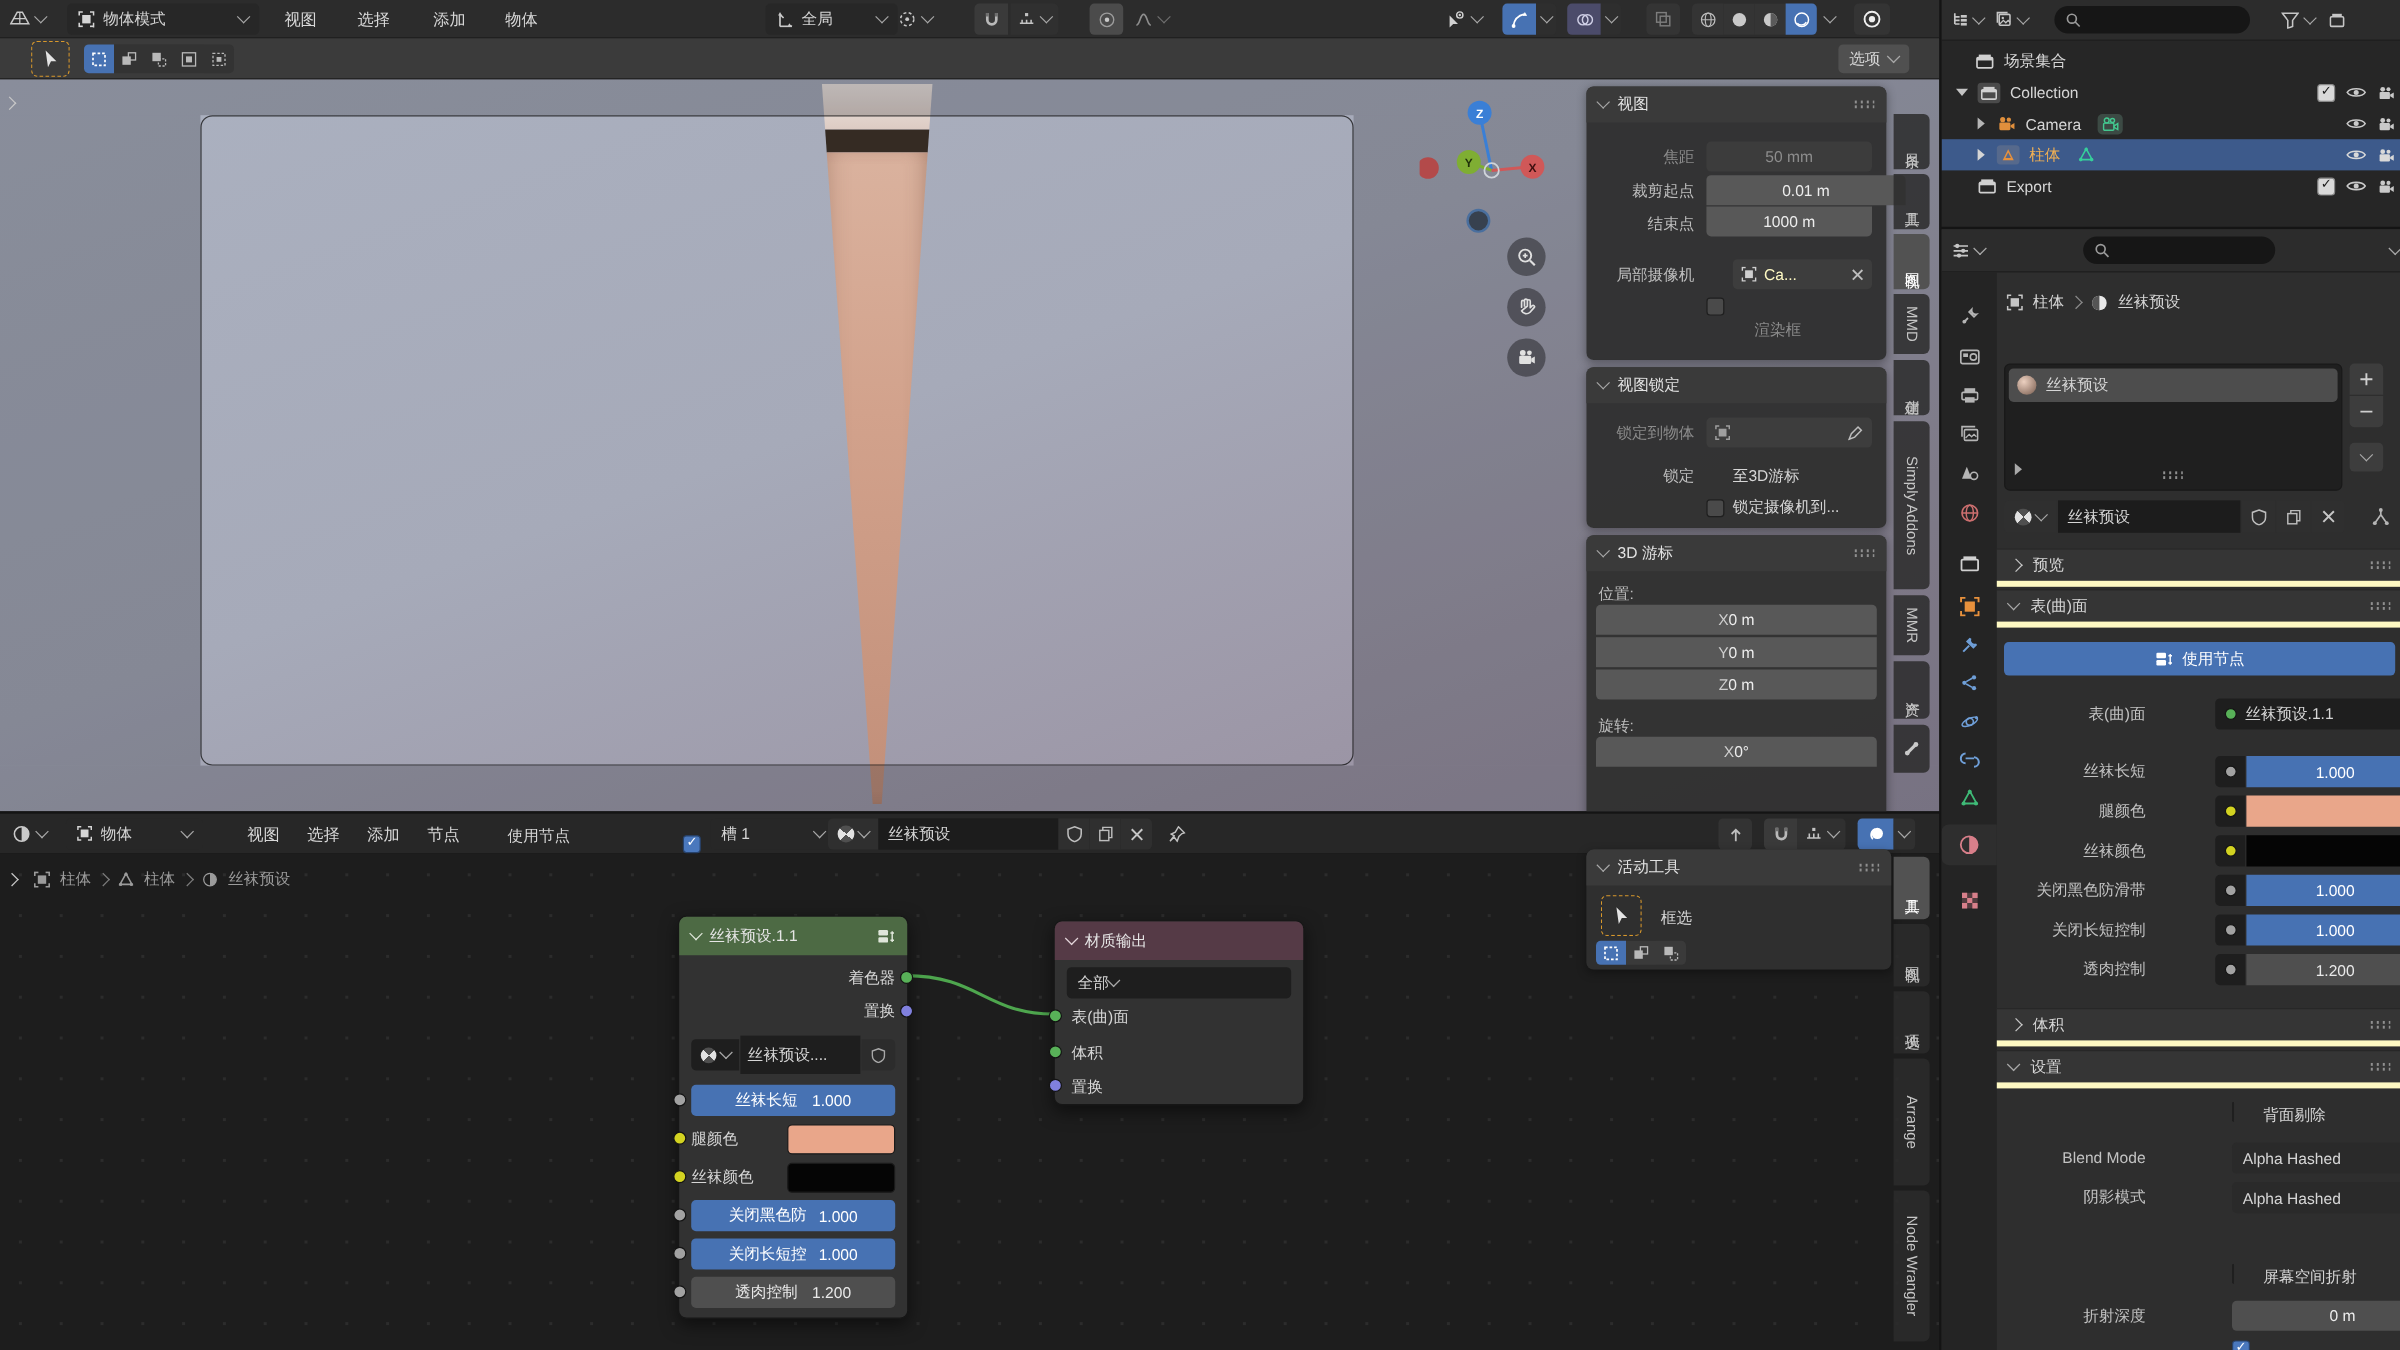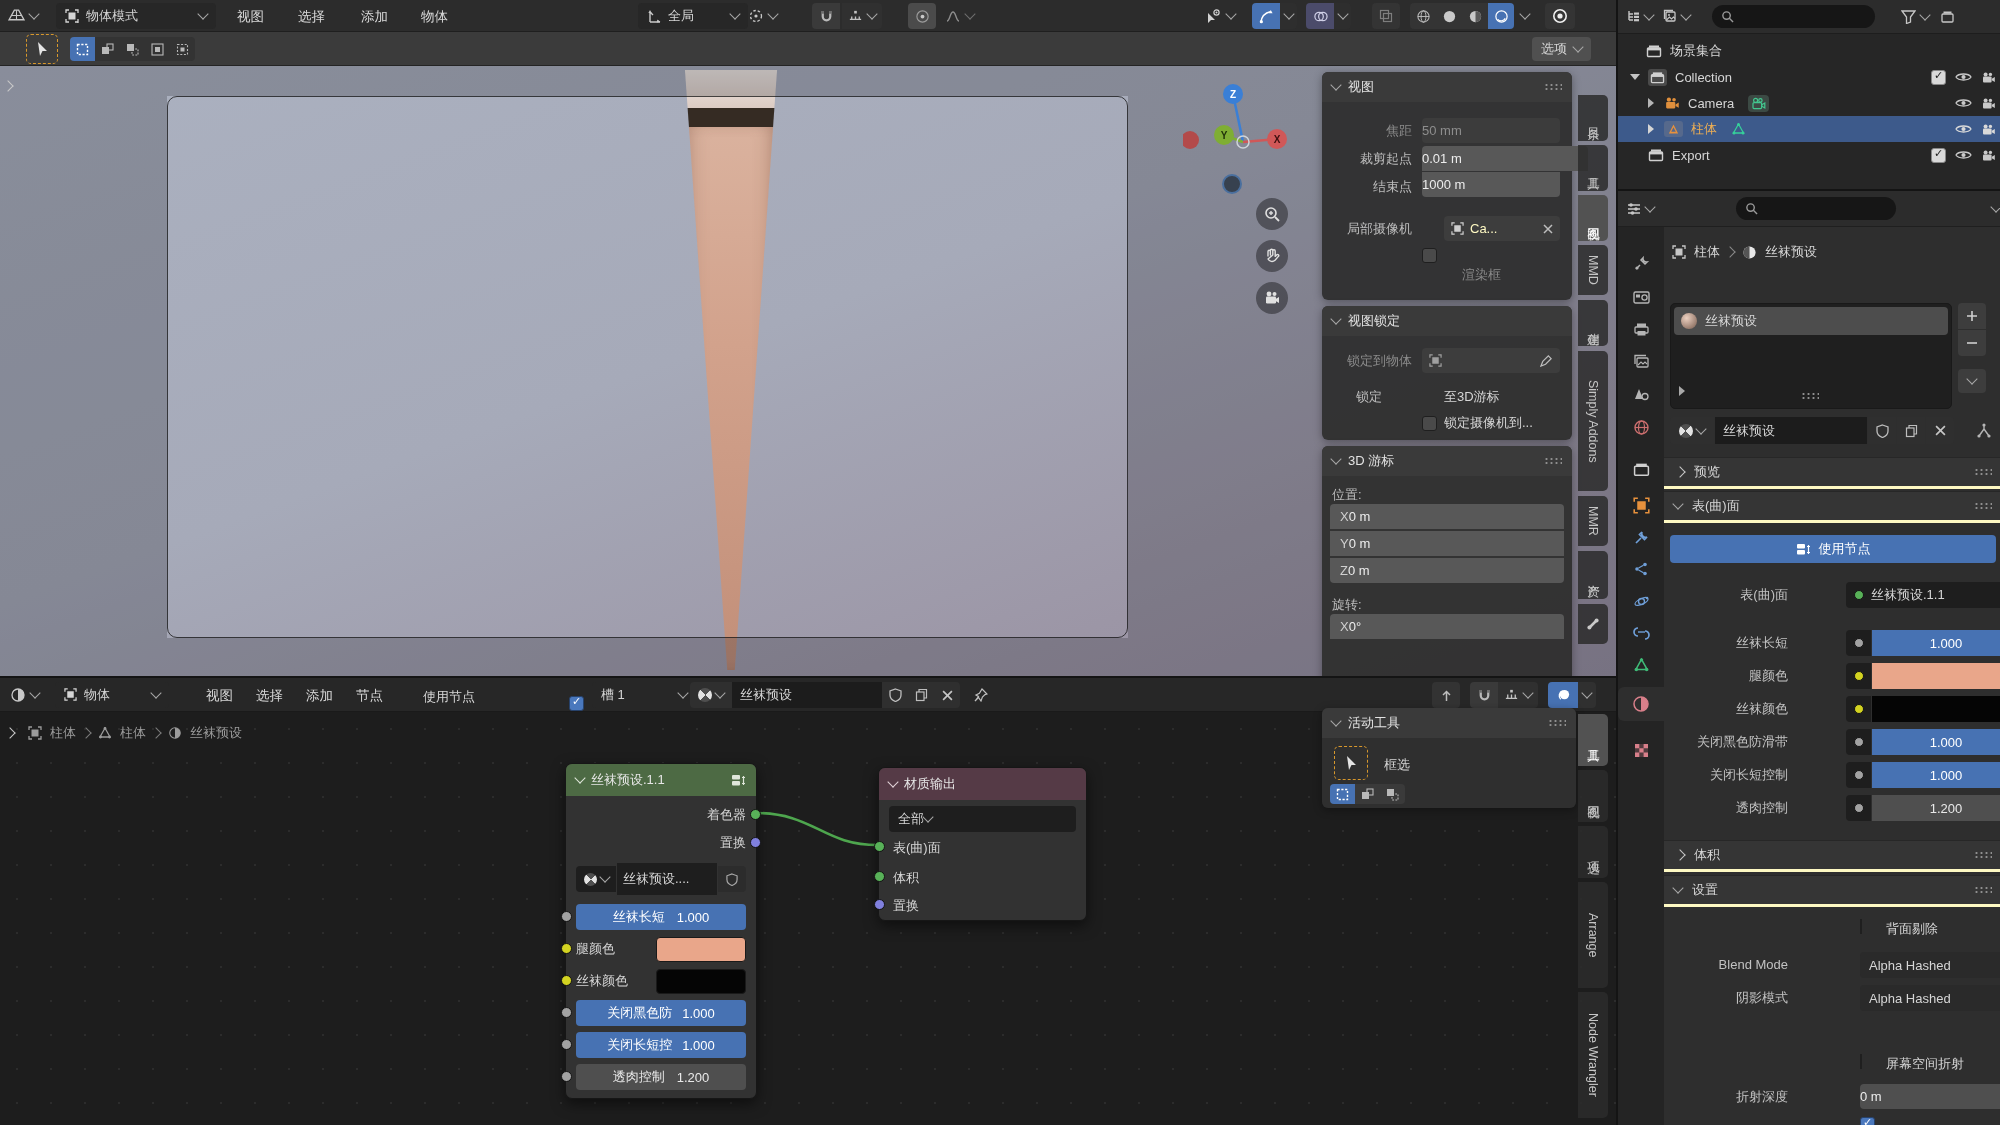--- a/index.html
+++ b/index.html
@@ -18,40 +18,40 @@
   .btn.flat{background:transparent}
   .cvd{width:7px;height:7px;border-right:1.6px solid #a8a8a8;border-bottom:1.6px solid #a8a8a8;transform:rotate(45deg);margin-top:-4px;flex:none}
   .cvr{width:7px;height:7px;border-right:1.6px solid #c8c8c8;border-bottom:1.6px solid #c8c8c8;transform:rotate(-45deg);margin-left:-2px;flex:none}
   .grip{width:18px;height:8px;background-image:radial-gradient(circle,#8f8f8f 1px,transparent 1.2px);background-size:5px 4px;flex:none}
   .chk{width:15px;height:15px;border-radius:3px;background:#4a4a4a;border:1px solid #1f1f1f;flex:none;position:relative;box-sizing:border-box}
   .chk.on{background:#4a78bd;border-color:#27426b}
   .chk.on::after{content:"✓";position:absolute;left:2px;top:-2px;font-size:11px;color:#fff;font-weight:bold}
   .chk.dis{background:#383838}
   .chk.wh{background:#d9d9d9;border-color:#888}
   .chk.wh::after{content:"✓";position:absolute;left:2px;top:-2px;font-size:11px;color:#1c1c1c;font-weight:bold}
-  .fld{background:#585858;border-radius:4px;display:flex;align-items:center;justify-content:flex-start;font-size:13px;color:#ededed;height:25px;box-sizing:border-box}
+  .fld{background:#585858;border-radius:4px;display:flex;align-items:center;justify-content:center;font-size:13px;color:#ededed;height:25px;box-sizing:border-box}
   .fld.dis{background:#3c3c3c;color:#8d8d8d}
   .sld{background:#4772b3;border-radius:4px;display:flex;align-items:center;justify-content:center;color:#fff;font-size:13px;height:25px;box-sizing:border-box}
   .sld.gray{background:#4f4f4f;color:#e9e9e9}
   .sock{width:11px;height:11px;border-radius:50%;border:1.5px solid #131313;position:absolute;z-index:4;box-sizing:border-box}
   .sg{background:#58b158}.sp{background:#8080de}.sy{background:#d3d321}.sn{background:#a2a2a2}
   .sd{width:10px;height:10px;border-radius:50%;flex:none;box-sizing:border-box;border:1px solid #141414}
   .ph{display:flex;align-items:center;gap:8px;padding:0 10px;font-size:13px;color:#e2e2e2}
   .panel{position:absolute;background:rgba(48,48,48,.96);border-radius:6px;box-shadow:0 2px 8px rgba(0,0,0,.35)}
   .panel .ph{height:30px;background:#3a3a3a;border-radius:6px 6px 0 0}
   .vtab{position:absolute;writing-mode:vertical-rl;font-size:12.5px;color:#c6c6c6;background:rgba(44,44,44,.85);border-radius:0 5px 5px 0;display:flex;align-items:center;justify-content:center;padding:9px 3px;box-sizing:border-box;width:30px}
   .vtab.on{background:#525252;color:#fff}
   .node{position:absolute;background:rgba(51,51,51,.97);border-radius:7px;box-shadow:0 5px 14px rgba(0,0,0,.5);border:1px solid #161616}
   .nh{height:32px;display:flex;align-items:center;gap:7px;padding:0 10px;border-radius:6px 6px 0 0;color:#e6e6e6;font-size:13px}
   .grow{position:absolute;left:10px;width:170px;height:26px}
   .prow{position:absolute;left:46px;right:0;height:28px}
   .plbl{position:absolute;right:212px;top:0;height:28px;line-height:28px;text-align:right;left:0;font-size:13px;color:#c2c2c2;white-space:nowrap}
   .pchip{position:absolute;left:182px;top:1px;width:25px;height:26px;background:#1e1e1e;border-radius:4px 0 0 4px;display:flex;align-items:center;justify-content:center}
   .psld{position:absolute;left:208px;top:1px;width:148px}
-  .phead{position:absolute;left:46px;right:0;height:32px;background:#353535;border-top:1px solid #272727;border-bottom:3px solid #fef9c3;box-sizing:border-box}
+  .phead{position:absolute;left:46px;right:0;height:32px;background:#353535;border-top:1px solid #272727;border-bottom:5px solid #fef9c3;box-sizing:border-box}
   .icon{flex:none;display:inline-flex;align-items:center;justify-content:center}
   .sphere{width:15px;height:15px;border-radius:50%;background:conic-gradient(from 45deg,#e2e2e2 0 90deg,#4f4f4f 90deg 180deg,#e2e2e2 180deg 270deg,#4f4f4f 270deg)}
   .olrow{position:absolute;left:0;right:0;height:26px;display:flex;align-items:center}
   svg{display:block}
 </style>
 </head>
 <body>
 
 <div id="root">
 
@@ -170,21 +170,21 @@
               <path d="M1 4V1h3M10 1h3v3M13 10v3h-3M4 13H1v-3" fill="none" stroke="#9f9f9f" stroke-width="1.3"></path>
             </svg>
           </span>
         <span style="flex:1"></span>
         <span class="icon">
             <svg width="13" height="13" viewBox="0 0 14 14">
               <path d="M1 13l2-5 6-6 3 3-6 6z" fill="none" stroke="#bdbdbd" stroke-width="1.3"></path>
             </svg>
           </span>
       </div>
-      <div class="r lbl" style="left:4px;top:82px;width:86px;text-align:center">锁定</div>
+      <div class="r lbl" style="left:4px;top:82px;width:86px;text-align:right">锁定</div>
       <div class="r chk" style="left:100px;top:80px"></div>
       <div class="r txt" style="left:122px;top:82px">至3D游标</div>
       <div class="r chk" style="left:100px;top:106px"></div>
       <div class="r txt" style="left:122px;top:108px">锁定摄像机到...</div>
     </div>
 
     <div class="panel" style="left:1322px;top:446px;width:250px;height:240px">
       <div class="ph">
           <span class="cvd"></span>
           <span>3D 游标</span>

